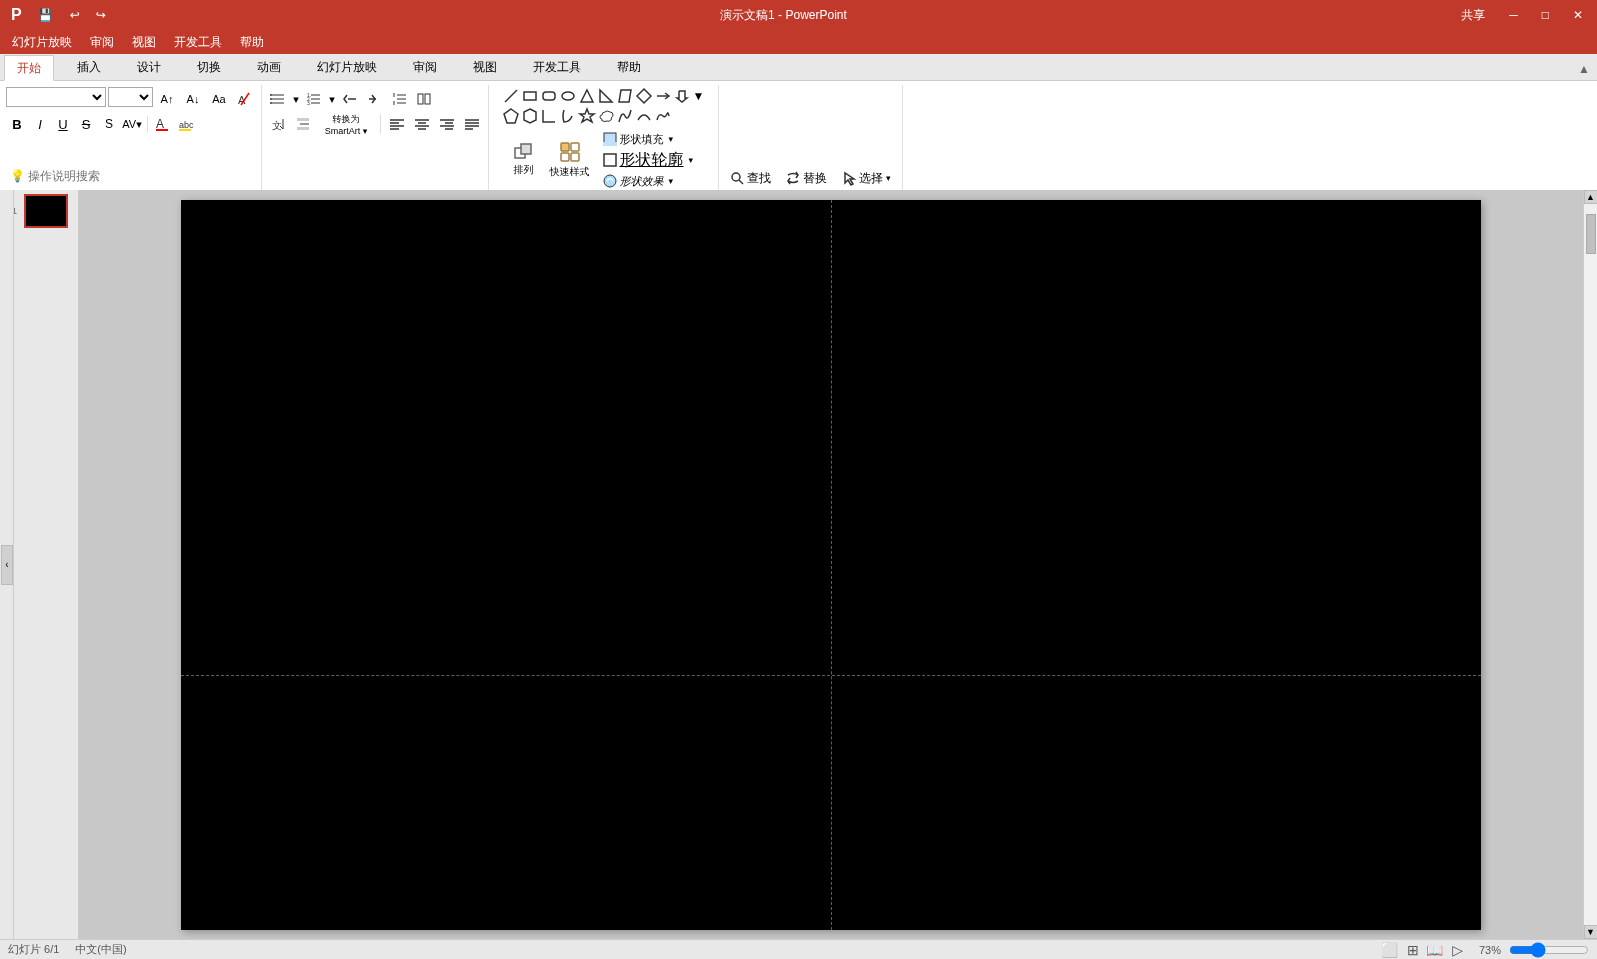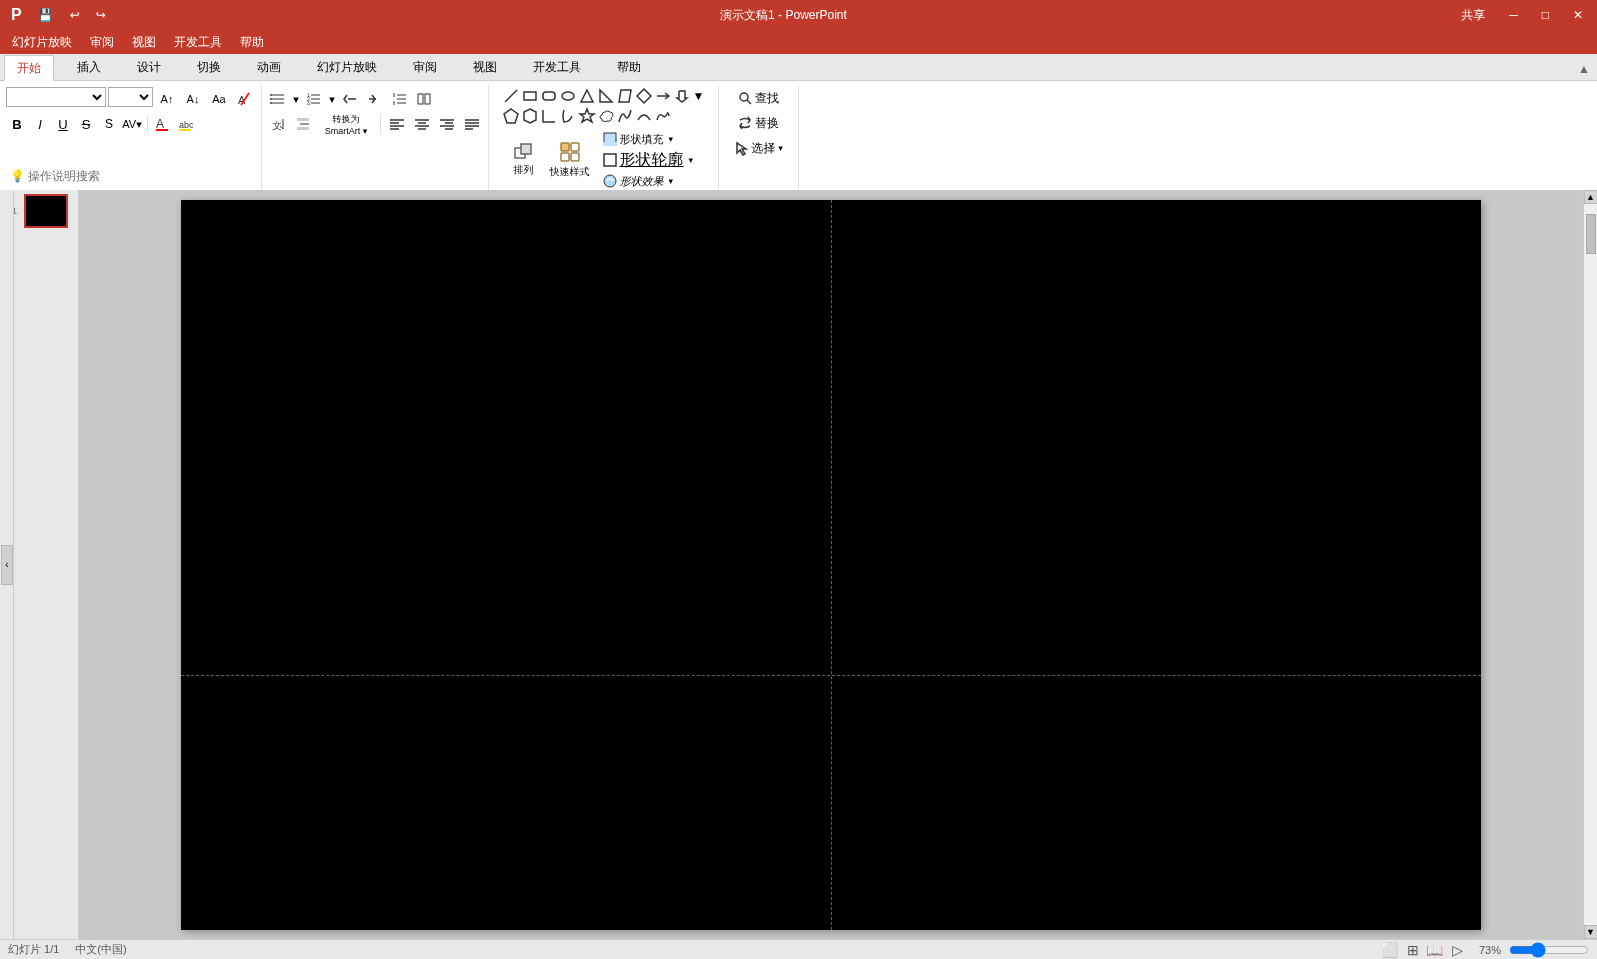--- a/index.html
+++ b/index.html
@@ -825,21 +825,21 @@
           </div>
         </div>
       </div>
       <div class="ribbon-group-bottom">
         <span>绘图</span>
         <span class="group-expand-btn">↗</span>
       </div>
     </div>
 
     <div class="ribbon-group" style="min-width:80px;">
-      <div class="ribbon-group-inner" style="flex-direction:column;align-items:center;">
+      <div class="ribbon-group-inner" style="flex-direction:row;align-items:flex-end;">
         <div class="edit-btn-row">
           <div class="edit-btn">
             <svg width="14" height="14">
                 <circle cx="6" cy="6" r="4" fill="none" stroke="#333" stroke-width="1.5"></circle>
                 <line x1="9" y1="9" x2="13" y2="13" stroke="#333" stroke-width="1.5"></line>
               </svg>
             <span>查找</span>
           </div>
         </div>
         <div class="edit-btn-row">
@@ -900,21 +900,21 @@
   <div id="v-scrollbar">
     <div class="scroll-btn">▲</div>
     <div class="scroll-track">
       <div class="scroll-thumb"></div>
     </div>
     <div class="scroll-btn">▼</div>
   </div>
 </div>
 
 <div id="status-bar">
-  <span>幻灯片 1/1</span>
+  <span>幻灯片 6/1</span>
   <span>中文(中国)</span>
   <div class="status-right">
     <span style="cursor:pointer;font-size:14px;">⬜</span>
     <span style="cursor:pointer;font-size:14px;">⊞</span>
     <span style="cursor:pointer;font-size:14px;">📖</span>
     <span style="cursor:pointer;font-size:14px;">▷</span>
     <span style="margin-left:8px;">73%</span>
     <input type="range" min="10" max="200" value="73" style="width: 80px; height: 14px;">
   </div>
 </div>

